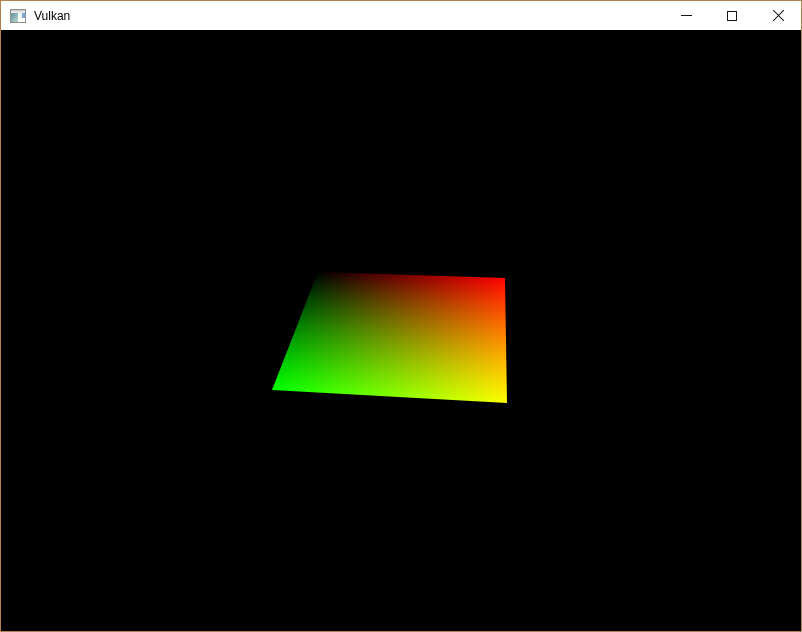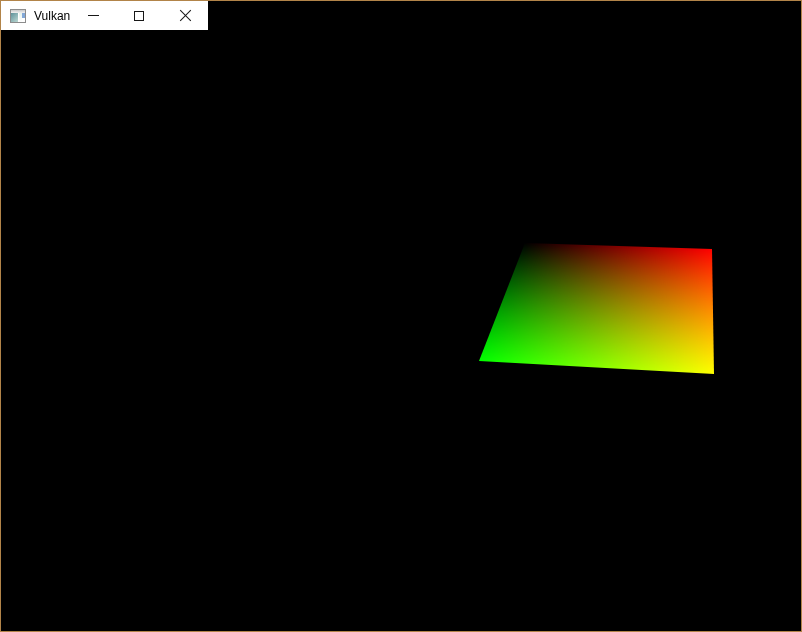--- a/index.html
+++ b/index.html
@@ -6,21 +6,21 @@
   html, body {
     margin: 0; padding: 0;
     width: 802px; height: 632px;
     background: #000;
     font-family: "Liberation Sans", sans-serif;
     overflow: hidden;
   }
   .window {
     width: 802px; height: 632px;
     border: 1px solid var(--border-color, #b28449);
-    display: flex; flex-direction: row;
+    display: flex; flex-direction: column;
     background: var(--viewport-bg, #000);
   }
   .titlebar {
     flex: 0 0 29px;
     height: 29px;
     background: var(--titlebar-bg, #fff);
     display: flex;
     align-items: center;
     user-select: none;
   }

